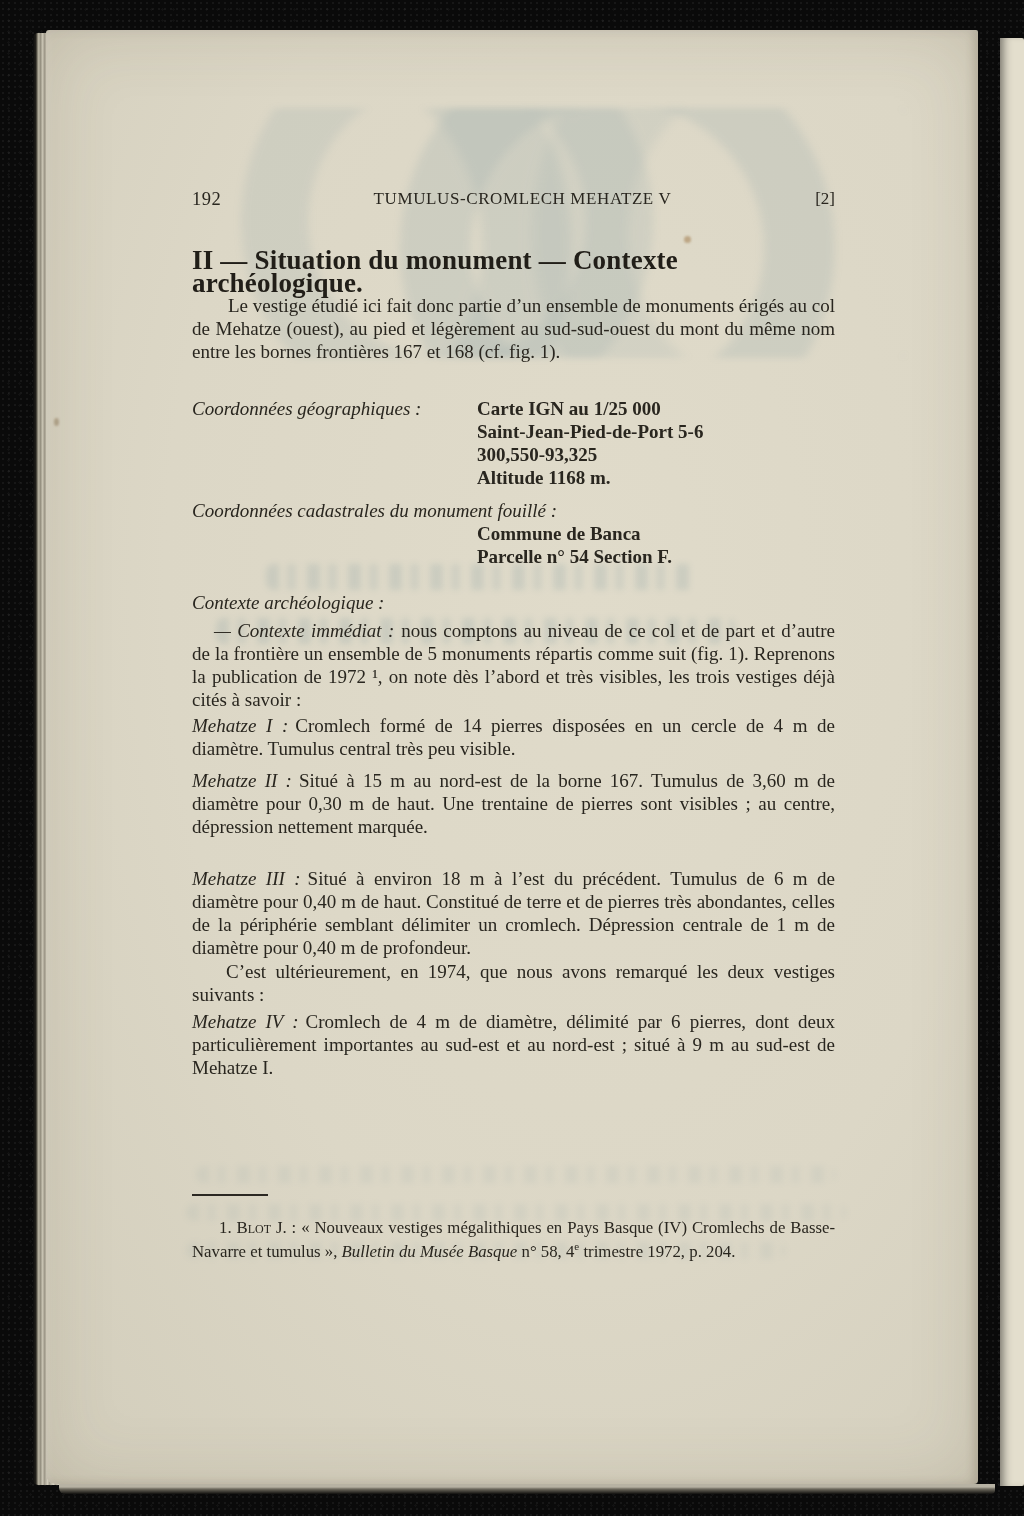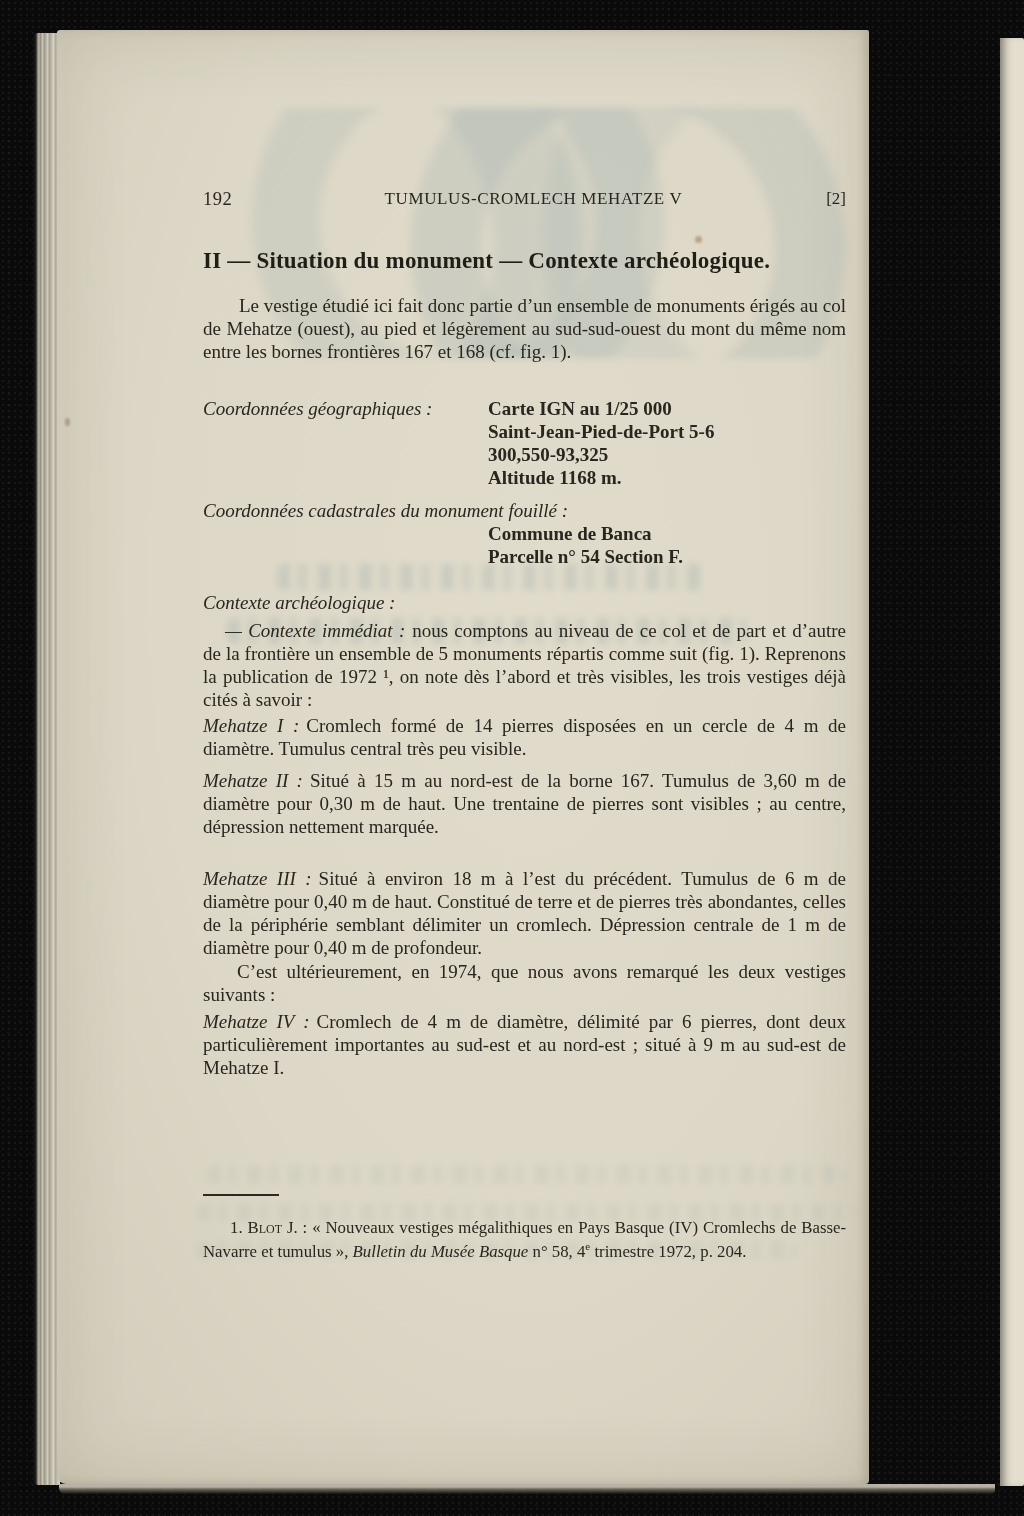--- a/index.html
+++ b/index.html
@@ -21,21 +21,21 @@
       #d3cebd 10px,#979182 11px,#d8d3c2 15px,#a19b8b 16px,
       #dcd7c6 21px,#aba595 22px,#dfdac9 27px);
     border-radius:5px 0 0 5px;
   }
   .stack-bottom{
     position:absolute;left:59px;top:1484px;width:936px;height:10px;
     background:linear-gradient(180deg,#b7b2a3 0px,#b7b2a3 3px,#6e6a5e 5px,#11100e 10px);
     border-radius:0 0 4px 6px;
   }
   .page{
-    position:absolute;left:57px;top:30px;width:812px;height:1454px;
+    position:absolute;left:46px;top:30px;width:932px;height:1454px;
     background:#dcd7c6;
     background-image:radial-gradient(ellipse at 58% 38%, #e0dbca 0%, #dcd7c6 55%, #d2cdbb 100%);
     box-shadow:inset 0 0 70px rgba(92,82,56,.16), inset -4px 0 10px rgba(80,70,50,.22), inset 2px 2px 6px rgba(255,255,255,.25);
     border-radius:3px 2px 4px 9px;
   }
   .next-page{
     position:absolute;left:1000px;top:38px;width:24px;height:1448px;
     background:#e3decd;
     box-shadow:inset 9px 0 10px -6px rgba(0,0,0,.5);
     border-radius:0 2px 2px 0;
@@ -65,21 +65,21 @@
   
   .text-layer{
     position:absolute;left:146px;top:0;width:643px;height:1454px;
     color:#29261f;font-size:19px;line-height:23px;
   }
   .blk{position:absolute;left:0;width:643px;text-align:justify;}
   .b-header{top:158px;line-height:22px;text-align:left;}
   .pg-num{font-size:18.5px;letter-spacing:.5px;}
   .run-title{position:absolute;left:50%;top:0;transform:translateX(-47%);white-space:nowrap;font-size:17px;letter-spacing:.6px;}
   .pg-ref{position:absolute;right:0;top:0;font-size:17px;}
-  .b-heading{top:219px;font-weight:bold;font-size:23px;letter-spacing:.2px;text-align:left;color:#211e18;}
+  .b-heading{top:219px;font-weight:bold;font-size:27px;letter-spacing:.2px;text-align:left;color:#211e18;}
   .b-intro{top:264px;text-indent:36px;}
   .b-geo{top:367px;}
   .b-cad{top:469px;}
   .lbl{font-style:italic;}
   .lbl-abs{position:absolute;left:0;top:0;font-style:italic;}
   .coord-vals{margin-left:285px;text-align:left;font-weight:bold;}
   .b-ctx{top:561px;font-style:italic;text-align:left;}
   .para .lbl{margin-right:7px;}
   .p-ctximm{top:589px;text-indent:22px;}
   .p-m1{top:684px;}

